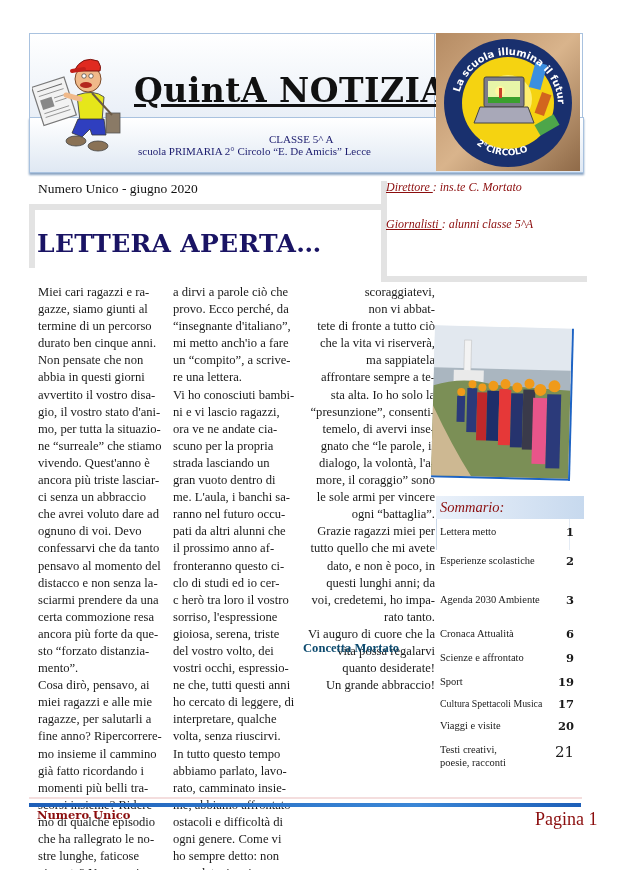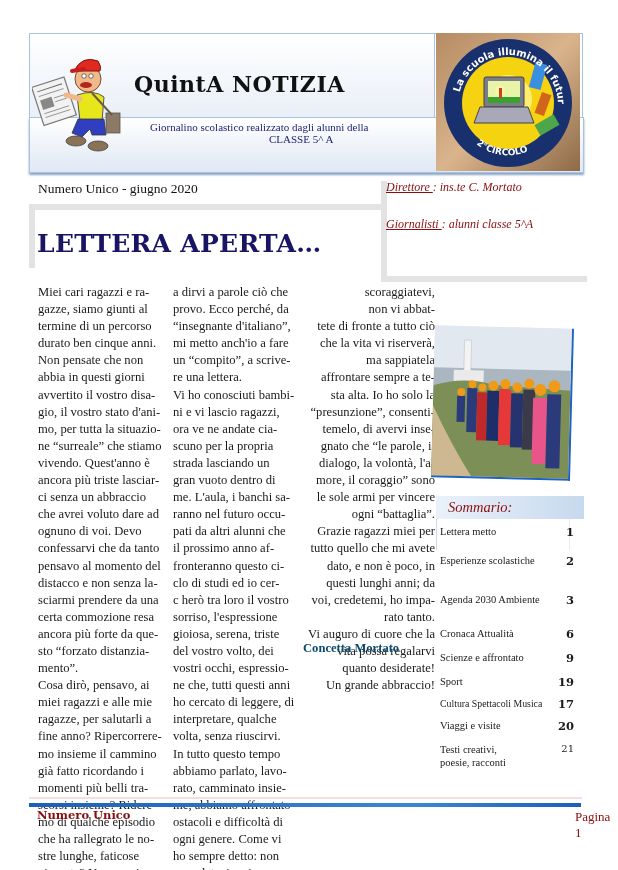--- a/index.html
+++ b/index.html
@@ -10,21 +10,21 @@
   .masthead { position: absolute; left: 29px; top: 33px; width: 553px; height: 140px; }
   .mast-top { position: absolute; left: 0; top: 0; width: 404px; height: 84px;
               background: linear-gradient(#ffffff, #e9eff7);
               border: 1px solid #a9c2df; border-bottom: none; }
   .mast-bottom { position: absolute; left: 0; top: 84px; width: 553px; height: 54px;
                  background: linear-gradient(#ffffff, #dfe8f3);
                  border: 1px solid #a9c2df; box-shadow: 0 2px 2px #8aa4c4; }
   .mast-rightstrip { position: absolute; left: 405px; top: 0; width: 148px; height: 84px;
                      border-top: 1px solid #a9c2df; border-right: 1px solid #a9c2df; }
   .mast-title { position: absolute; left: 105px; top: 38px; font-family: "DejaVu Serif", serif;
-                font-weight: bold; font-size: 22px; color: #111; letter-spacing: 0.5px; }
+                font-weight: bold; font-size: 33px; color: #111; letter-spacing: 0.5px; text-decoration: underline; }
   .mast-sub { position: absolute; top: 88px; font-family: "Liberation Serif", serif;
               font-size: 11px; color: #1c1c6e; white-space: nowrap; }
   .mast-sub.l1 { left: 121px; }
   .mast-sub.l2 { left: 240px; top: 100px; }
   .mast-sub.l3 { left: 109px; top: 112px; }
 
   
   .mascot { position: absolute; left: 3px; top: 10px; width: 95px; height: 110px; }
 
   
@@ -61,39 +61,39 @@
   
   .photo { position: absolute; left: 433px; top: 327px; width: 137px; height: 150px;
            transform: rotate(1.5deg); border-right: 2px solid #1d63c4; border-bottom: 2px solid #1d63c4;
            background: linear-gradient(#e8edf3 0%, #d5dee8 30%, #9aa7b0 42%, #cbb28b 60%, #b59a6c 100%);
            overflow: hidden; }
 
   
   .sommario { position: absolute; left: 436px; top: 496px; width: 148px; }
   .som-head { height: 23px; background: linear-gradient(90deg, #eaf1fa, #c7d9ee);
               font-family: "Liberation Serif", serif; font-style: italic; font-size: 14.5px;
-              color: #8b0d0d; padding-left: 12px; line-height: 23px; }
+              color: #8b0d0d; padding-left: 4px; line-height: 23px; }
   .som-items { position: relative; }
   .som-item { position: absolute; left: 0; width: 148px; font-family: "Liberation Serif", serif;
               font-size: 10.5px; color: #1a1a1a; }
   .som-item .lbl { position: absolute; left: 4px; white-space: pre-line; line-height: 13px; }
   .som-item .pg { position: absolute; right: 10px; font-family: "DejaVu Serif", serif;
                   font-weight: bold; font-size: 11.5px; }
-  .som-item .pg.light { font-weight: normal; font-size: 10px; }
+  .som-item .pg.light { font-weight: normal; font-size: 15px; }
   .som-first { position: absolute; left: 0; top: 23px; width: 132px; height: 31px;
                border-left: 1px solid #c9d8ea; border-right: 1px solid #e4ebf4; }
 
   
   .footer-pinkline { position: absolute; left: 29px; top: 797px; width: 553px; height: 2px; background: #f4dede; }
   .footer-blueline { position: absolute; left: 29px; top: 803px; width: 552px; height: 4px;
                      background: linear-gradient(90deg, #1d5fb8, #3a86d6 70%, #1d5fb8); }
   .footer-left { position: absolute; left: 37px; top: 808px; font-family: "DejaVu Serif", serif;
                  font-weight: bold; font-size: 11.5px; color: #8b0d0d; }
   .footer-right { position: absolute; left: 535px; top: 809px; font-family: "Liberation Serif", serif;
-                  font-size: 13px; color: #8b0d0d; margin-left: 40px; }
+                  font-size: 18px; color: #8b0d0d; }
 </style>
 </head>
 <body>
 
 <div class="masthead">
   <div class="mast-top"></div>
   <div class="mast-rightstrip"></div>
   <div class="mast-bottom"></div>
 
   <div class="mascot">
@@ -126,22 +126,22 @@
       <ellipse cx="54" cy="42" rx="6" ry="3" fill="#b3261e"></ellipse>
       <circle cx="52" cy="33" r="2.2" fill="#fff" stroke="#222" stroke-width="0.6"></circle>
       <circle cx="59" cy="33" r="2.2" fill="#fff" stroke="#222" stroke-width="0.6"></circle>
 
       <path d="M42 28 Q50 12 66 18 Q70 24 68 28 Z" fill="#e02a20" stroke="#7a1510" stroke-width="1"></path>
       <path d="M40 28 L52 26" stroke="#c2201a" stroke-width="4" stroke-linecap="round"></path>
     </svg>
   </div>
 
   <div class="mast-title">QuintA NOTIZIA</div>
-  <div class="mast-sub l1">Giornalino scolastico realizzato dagli alunni della</div>
   <div class="mast-sub l2">CLASSE  5^ A</div>
+  <div class="mast-sub l3">scuola PRIMARIA  2° Circolo “E. De Amicis” Lecce</div>
 
   <div class="logo">
     <svg width="144" height="138" viewBox="0 0 144 138">
       <defs>
         <path id="arcTop" d="M22 72 A50 50 0 0 1 122 72"></path>
         <path id="arcBottom" d="M28 96 A50 50 0 0 0 116 96"></path>
       </defs>
       <circle cx="72" cy="70" r="64" fill="#19306e"></circle>
       <circle cx="72" cy="70" r="46" fill="#f5d311"></circle>
       <circle cx="72" cy="66" r="24" fill="#fff58a" opacity="0.8"></circle>

